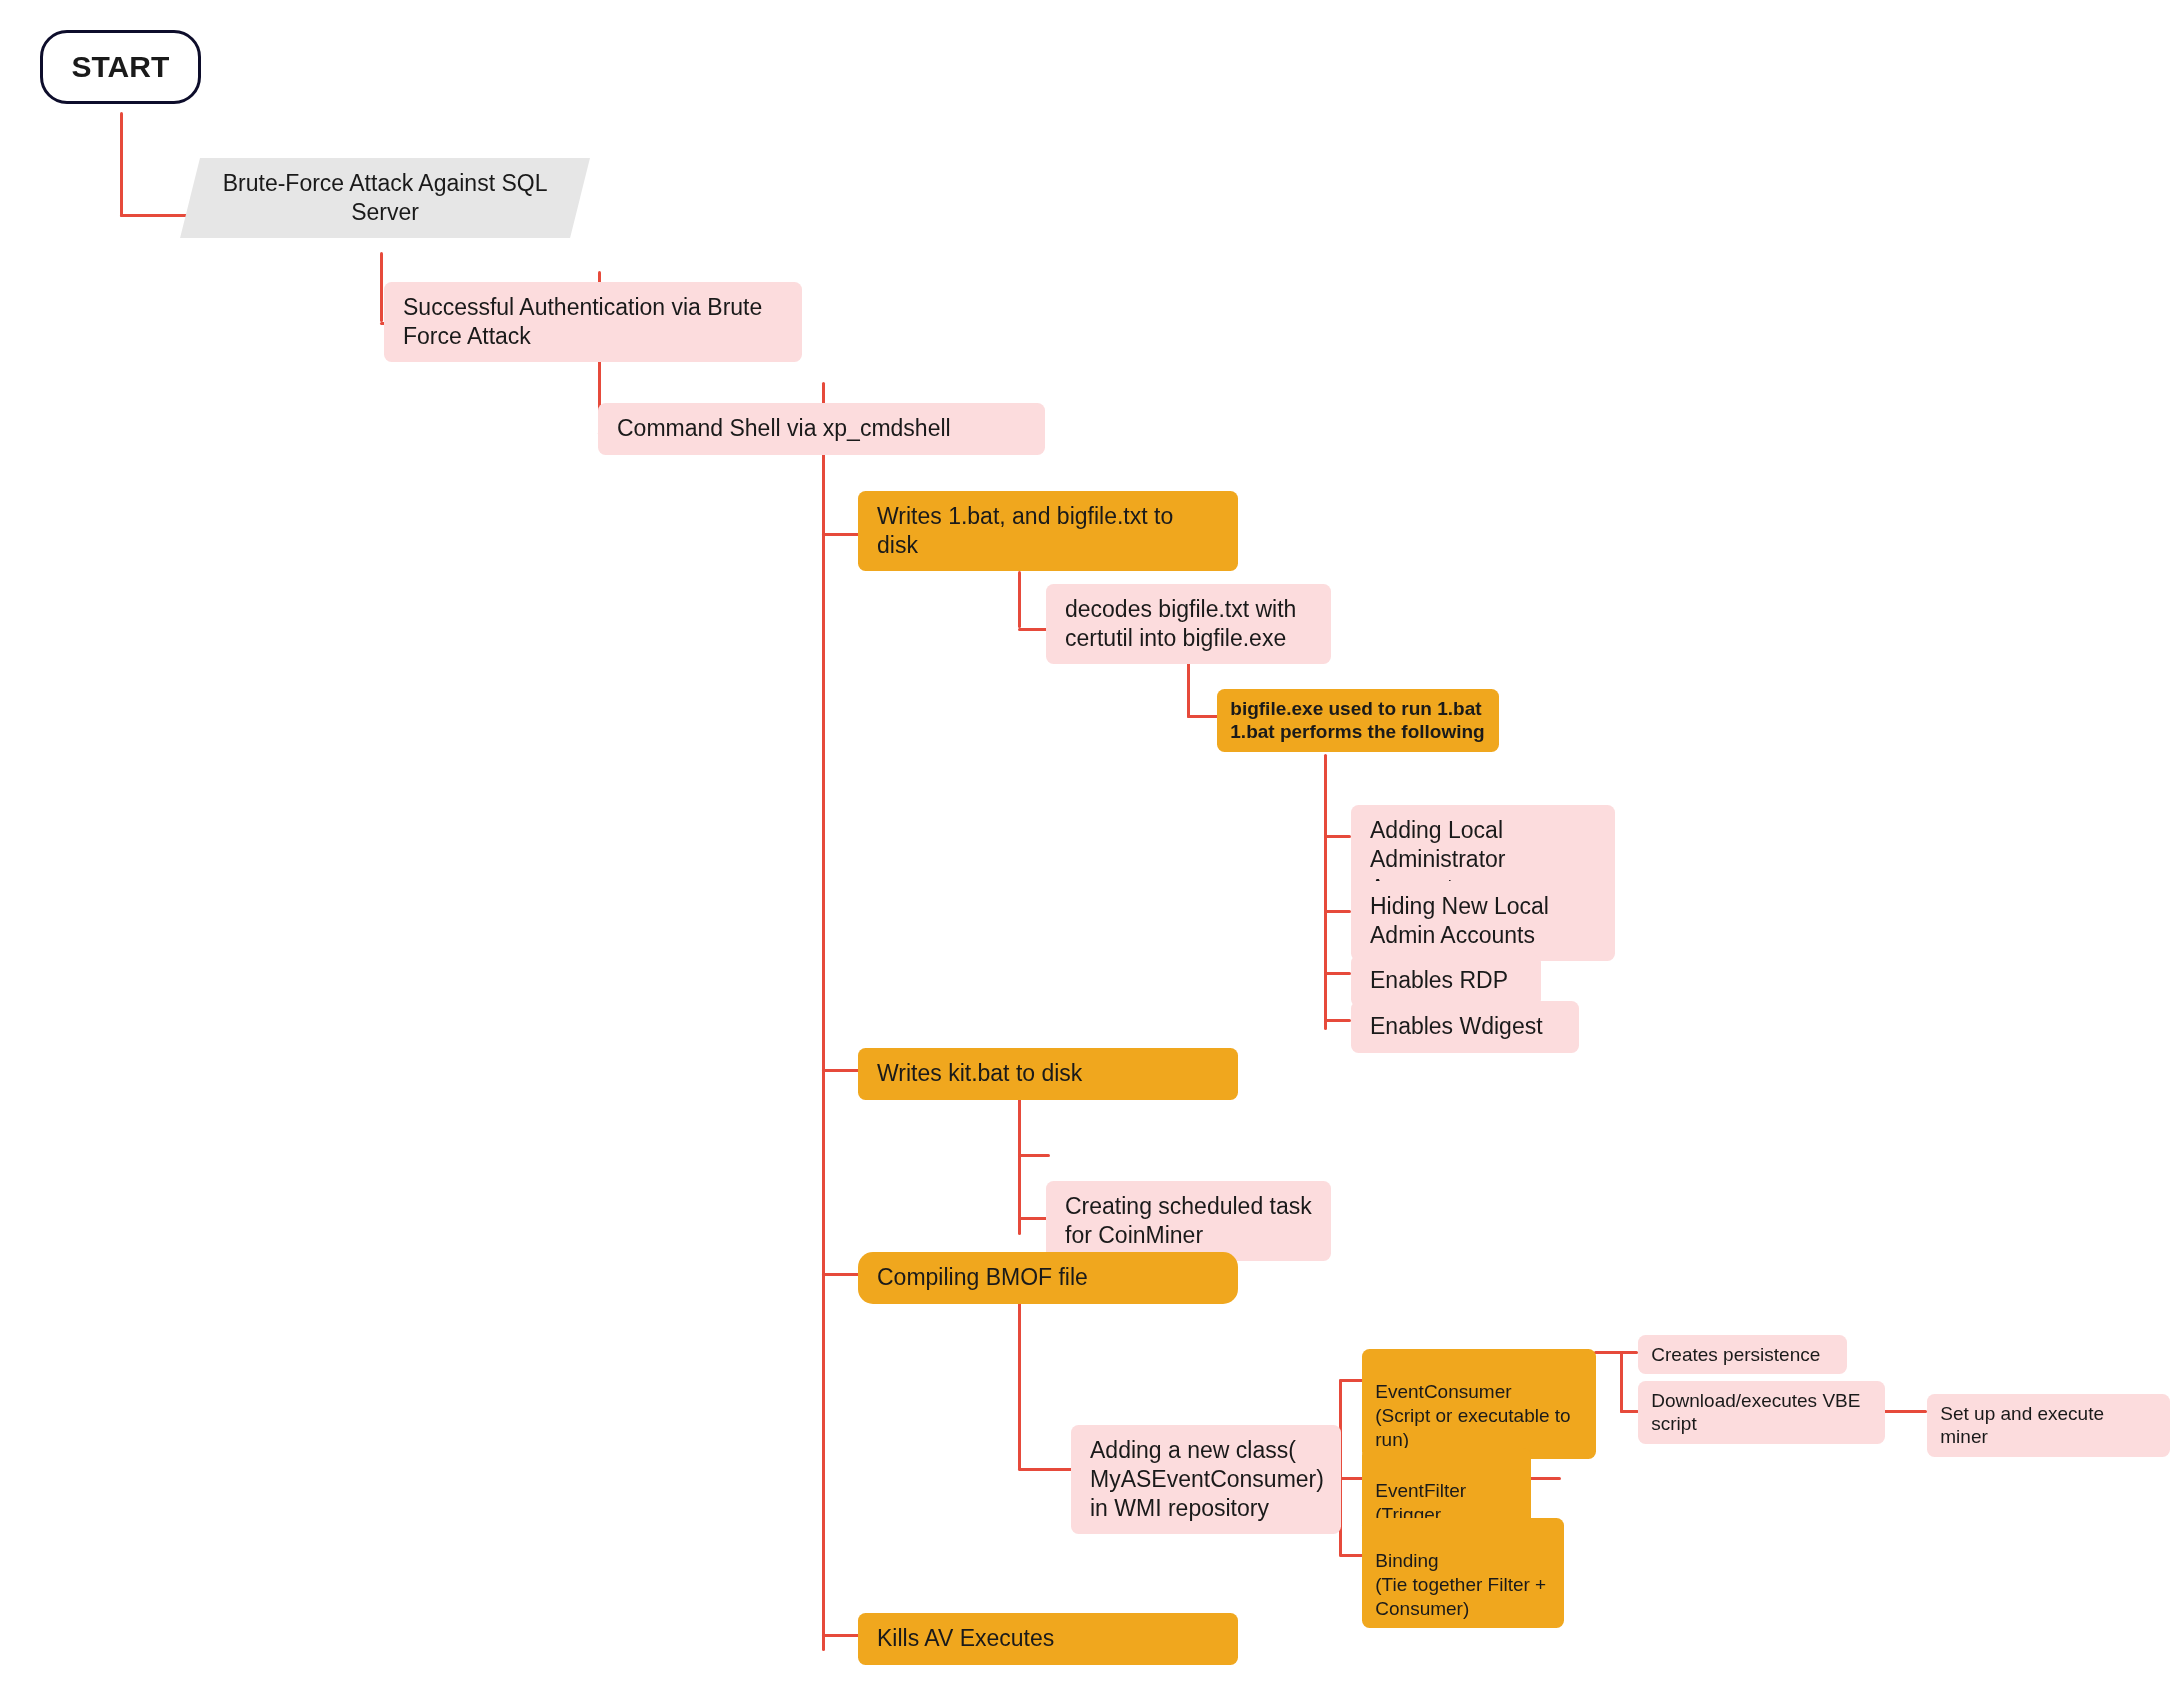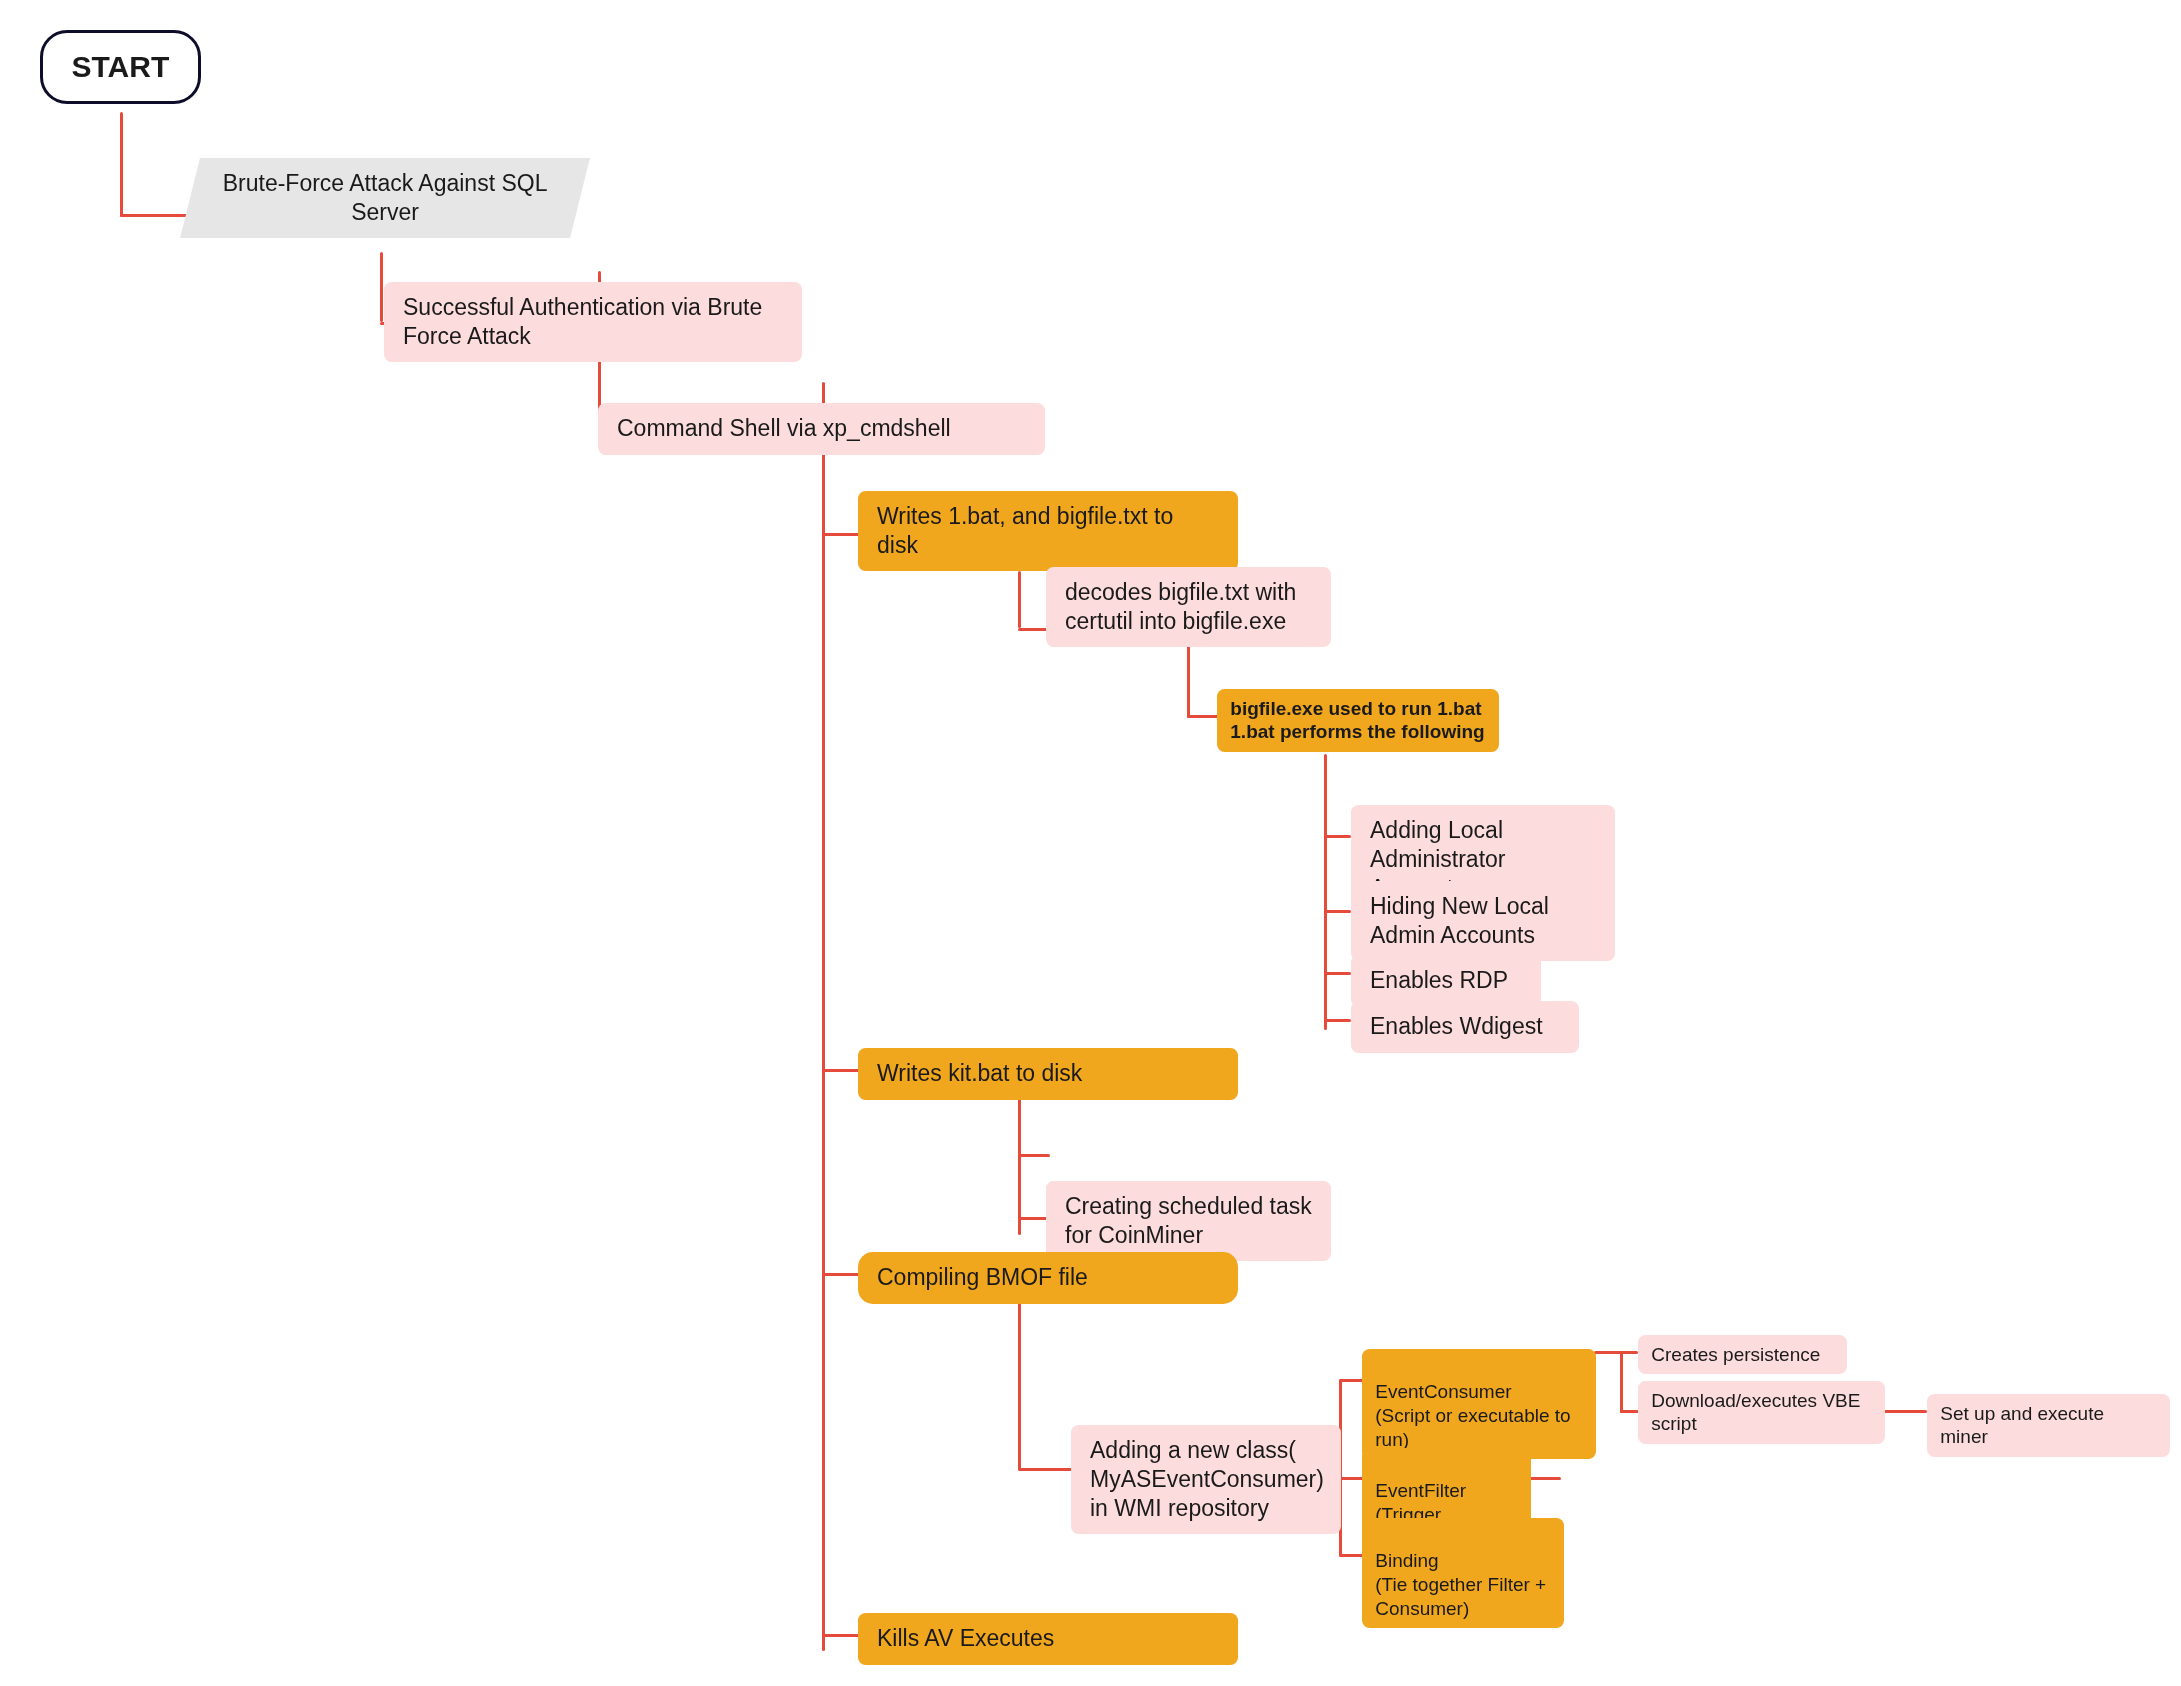--- a/index.html
+++ b/index.html
@@ -136,21 +136,21 @@
   </div>
 
   <div class="node pink" style="left:598px; top:403px; width:447px;">
     <span>Command Shell via xp_cmdshell</span>
   </div>
 
   <div class="node orange" style="left:858px; top:491px; width:380px;">
     <span>Writes 1.bat, and bigfile.txt to disk</span>
   </div>
 
-  <div class="node pink" style="left:1046px; top:567px; width:285px;">
+  <div class="node pink" style="left:1046px; top:584px; width:285px;">
     <span>decodes bigfile.txt with certutil into bigfile.exe</span>
   </div>
 
   <div class="node orange small" style="left:1217px; top:689px; width:282px;font-weight:bold;">
     <span>bigfile.exe used to run 1.bat 1.bat performs the following</span>
   </div>
 
   <div class="node pink" style="left:1351px; top:805px; width:264px;">
     <span>Adding Local Administrator Accounts</span>
   </div>

